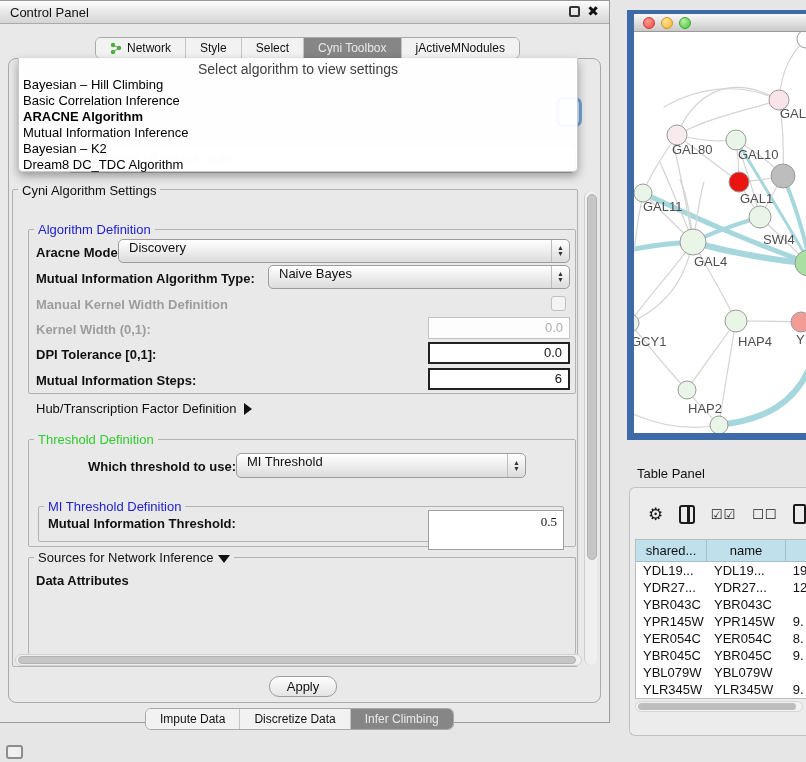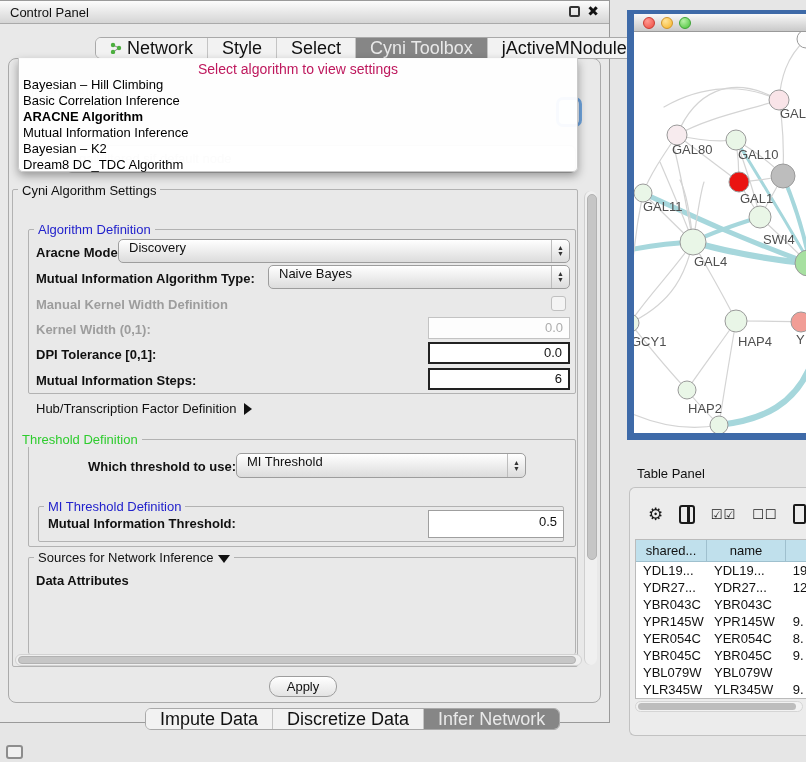--- a/index.html
+++ b/index.html
@@ -19,35 +19,35 @@
     background:linear-gradient(#fcfcfc,#d5d5d5);
     border-bottom:1px solid #aaa; display:flex; align-items:center; }
   .cp-title { padding-left:10px; font-size:13px; color:#111; }
   .cp-hdr-icons { position:absolute; right:10px; top:4px; display:flex; gap:7px; align-items:center; }
   .float-icon { width:11px; height:11px; border:2px solid #333; border-radius:2px; background:transparent; }
   .close-icon { font-size:14px; font-weight:bold; color:#111; line-height:12px; }
 
   
   .tabbar { display:flex; background:#f2f2f2; border:1px solid #a9a9a9; border-radius:6px; overflow:hidden; }
   .tabbar .tab { display:flex; align-items:center; gap:5px; padding:0 14px; height:100%;
-    font-size:18px; color:#111; border-right:1px solid #c4c4c4; background:#f2f2f2; white-space:nowrap; }
+    font-size:12px; color:#111; border-right:1px solid #c4c4c4; background:#f2f2f2; white-space:nowrap; }
   .tabbar .tab:last-child { border-right:none; }
   .tabbar .tab.sel { background:#868686; color:#e9e9e9; }
   .tabs-top { left:95px; top:36px; height:22px; }
   .tabs-bottom { left:145px; top:707px; height:22px; }
 
   
   .content-panel { left:8px; top:57px; width:593px; height:645px;
     background:#e9e9e9; border:1px solid #aaa; border-radius:8px; }
 
   
   .dd-popup { left:18px; top:57px; width:560px; height:114px; z-index:50;
     background:rgba(255,255,255,0.95); border:1px solid #c9c9c9; border-top:none;
     border-radius:0 0 5px 5px; box-shadow:0 4px 10px rgba(0,0,0,0.35); }
-  .dd-header { text-align:center; color:#be185d; font-size:14px; padding-top:3px; height:19px; }
+  .dd-header { text-align:center; color:#404040; font-size:14px; padding-top:3px; height:19px; }
   .dd-item { font-size:13px; color:#000; padding-left:4px; height:16px; line-height:16px; white-space:nowrap; }
   .dd-item.bold { font-weight:bold; }
 
   
   .behind-label { left:20px; top:84px; color:#b7b7b7; font-size:13px; z-index:5; }
   .behind-combo { left:66px; top:144px; width:510px; height:28px; z-index:5;
     background:#f2f2f2; border:1px solid #b9b9b9; border-radius:6px;
     color:#b9b9b9; font-size:13px; line-height:26px; padding-left:12px; }
   .behind-focus { left:556px; top:96px; width:26px; height:30px; z-index:5;
     border:3px solid #6ea3dc; border-radius:7px; background:#e8eef6; }
@@ -231,35 +231,35 @@
 
   <div class="lbl" style="left:36px; top:372px;">Mutual Information Steps:</div>
   <div class="field strong" style="left:428px; top:367px; width:142px; height:22px;">6</div>
 
   <div class="abs hub-row">
     <span>Hub/Transcription Factor Definition</span>
     <span class="tri-right"></span>
   </div>
 
   <div class="group" style="left:28px; top:438px; width:548px; height:108px;"></div>
-  <div class="legend green" style="left:18px; top:431px;">Threshold Definition</div>
+  <div class="legend green" style="left:34px; top:431px;">Threshold Definition</div>
 
   <div class="lbl" style="left:88px; top:458px;">Which threshold to use:</div>
   <div class="combo" style="left:236px; top:452px; width:290px; height:25px;">
     <span class="ctext">MI Threshold</span>
     <span class="stepper">
         <span>▲</span>
         <span>▼</span>
       </span>
   </div>
 
   <div class="group" style="left:38px; top:505px; width:526px; height:36px;"></div>
   <div class="legend blue" style="left:44px; top:498px;">MI Threshold Definition</div>
   <div class="lbl" style="left:48px; top:515px;">Mutual Information Threshold:</div>
-  <div class="field" style="left:428px; top:509px; width:136px; height:28px; line-height:22px;">0.5</div>
+  <div class="field" style="left:428px; top:509px; width:136px; height:40px; line-height:22px;font-family:Liberation Serif, serif;">0.5</div>
 
   <div class="group" style="left:28px; top:556px; width:548px; height:97px; border-bottom:none;"></div>
   <div class="legend" style="left:34px; top:549px;">
     <span>Sources for Network Inference</span><span class="tri-down"></span>
   </div>
   <div class="lbl" style="left:36px; top:572px;">Data Attributes</div>
 
 
   <div class="abs vscroll">
     <div class="vthumb"></div>
@@ -271,21 +271,21 @@
   <div class="abs apply-btn">Apply</div>
 
   <div class="abs tabbar tabs-bottom" id="tabsBottom">
       <div class="tab">
         <span>Impute Data</span>
       </div>
       <div class="tab">
         <span>Discretize Data</span>
       </div>
       <div class="tab sel">
-        <span>Infer Network</span>
+        <span>Infer Climbing</span>
       </div>
     </div>
 </div>
 
 <div class="abs mini-dock-icon"></div>
 
 <div class="abs net-window">
   <div class="abs net-titlebar">
     <span class="tl-btn tl-red"></span>
     <span class="tl-btn tl-yellow"></span>

